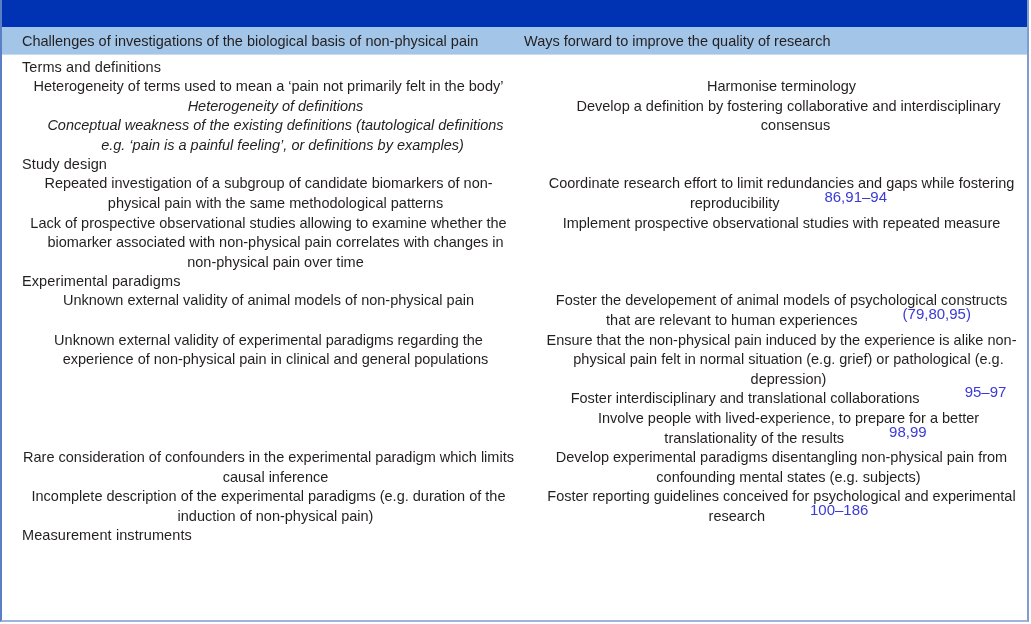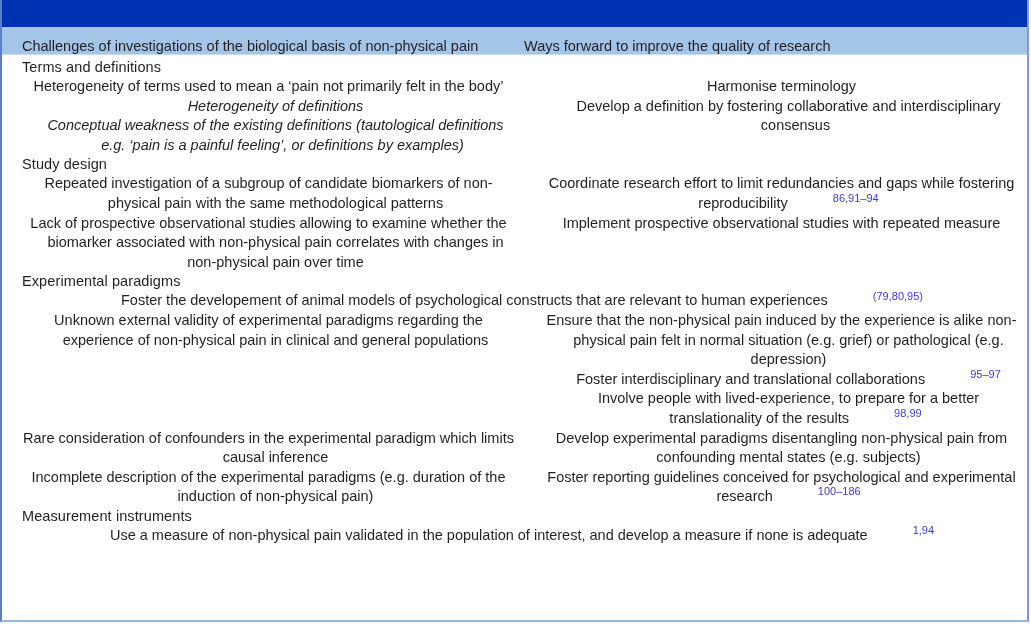--- a/index.html
+++ b/index.html
@@ -24,21 +24,21 @@
       box-sizing: border-box;
     }
     .title-bar {
       height: 27px;
       background: #0033b3;
     }
     .header-row {
       display: flex;
       height: 27px;
       background: #a3c5e8;
-      align-items: flex-end;
+      align-items: center;
       font-size: 14.5px;
       border-bottom: 1px solid #c9daf0;
     }
     .col-left { width: 519px; padding-left: 20px; box-sizing: border-box; }
     .col-right { flex: 1; padding-left: 3px; box-sizing: border-box; }
     .body {
       padding-top: 3px;
       font-size: 14.5px;
       line-height: 19.6px;
     }
@@ -72,21 +72,21 @@
     .entry.sub {
       padding-left: 28px;
     }
     .cell-left .entry { margin-left: 0; }
     .cell-left .entry:not(.sub) { padding-left: 14px; text-indent: -14px; }
     .cell-right .entry { padding-left: 14px; text-indent: -14px; }
     .cell-right .entry.sub { padding-left: 28px; text-indent: -14px; }
     .cell-left .entry.sub { padding-left: 28px; text-indent: -14px; font-style: italic; }
     .ref {
       color: #3a3ad6;
-      font-size: 11px;
+      font-size: 15px;
       vertical-align: super;
       line-height: 0;
       padding-left: 45px;
     }
   </style>
 </head>
 <body>
 
 <div class="table-wrap">
   <div class="title-bar"></div>
@@ -119,20 +119,23 @@
       <div class="row">
         <div class="cell-left">
           <div class="entry">Lack of prospective observational studies allowing to examine whether the biomarker associated with non-physical pain correlates with changes in non-physical pain over time</div>
         </div>
         <div class="cell-right">
           <div class="entry"><span>Implement prospective observational studies with repeated measure</span></div>
         </div>
       </div>
       <div class="section-head">Experimental paradigms</div>
       <div class="row">
+        <div class="cell-left">
+          <div class="entry">Unknown external validity of animal models of non-physical pain</div>
+        </div>
         <div class="cell-right">
           <div class="entry"><span>Foster the developement of animal models of psychological constructs that are relevant to human experiences</span><span class="ref">(79,80,95)</span></div>
         </div>
       </div>
       <div class="row">
         <div class="cell-left">
           <div class="entry">Unknown external validity of experimental paradigms regarding the experience of non-physical pain in clinical and general populations</div>
         </div>
         <div class="cell-right">
           <div class="entry"><span>Ensure that the non-physical pain induced by the experience is alike non-physical pain felt in normal situation (e.g. grief) or pathological (e.g. depression)</span></div>
@@ -151,18 +154,15 @@
       <div class="row">
         <div class="cell-left">
           <div class="entry">Incomplete description of the experimental paradigms (e.g. duration of the induction of non-physical pain)</div>
         </div>
         <div class="cell-right">
           <div class="entry"><span>Foster reporting guidelines conceived for psychological and experimental research</span><span class="ref">100–186</span></div>
         </div>
       </div>
       <div class="section-head">Measurement instruments</div>
       <div class="row">
-        <div class="cell-right">
-          <div class="entry"><span>Use a measure of non-physical pain validated in the population of interest, and develop a measure if none is adequate</span><span class="ref">1,94</span></div>
-        </div>
       </div>
     </div>
 </div>
 
 </body></html>

